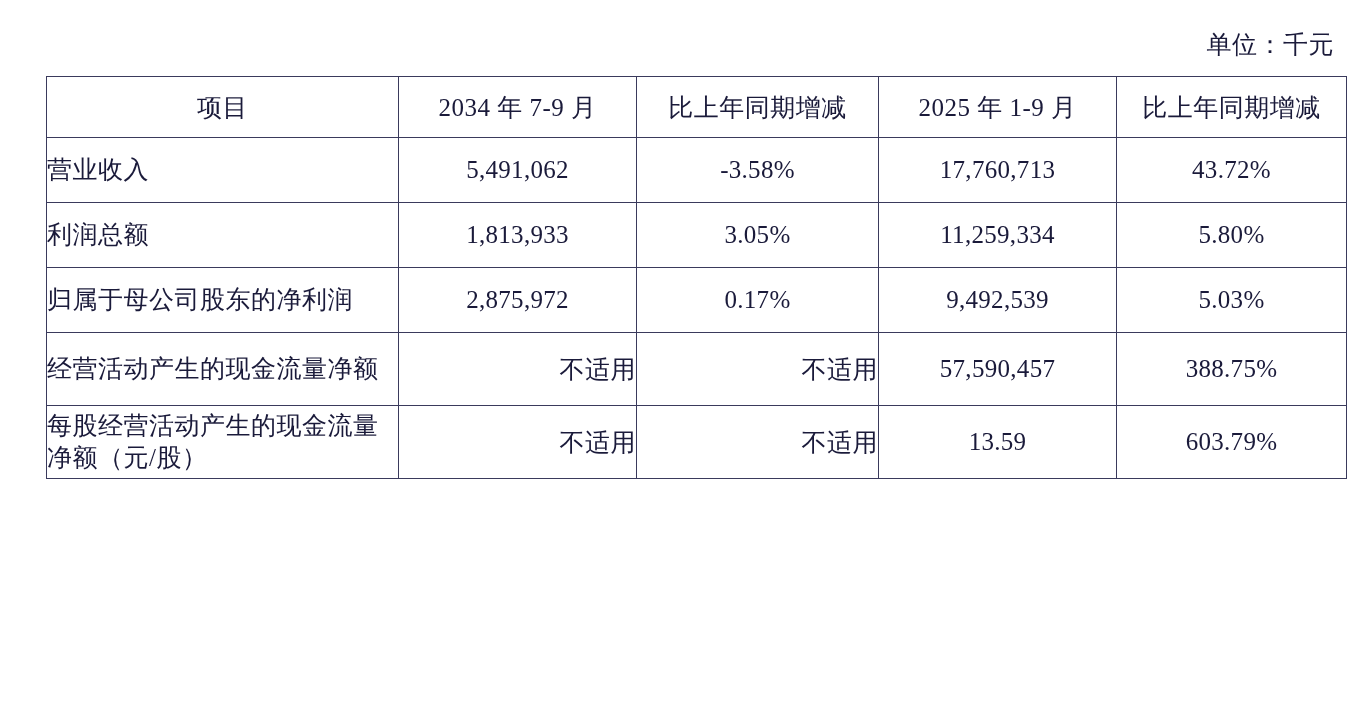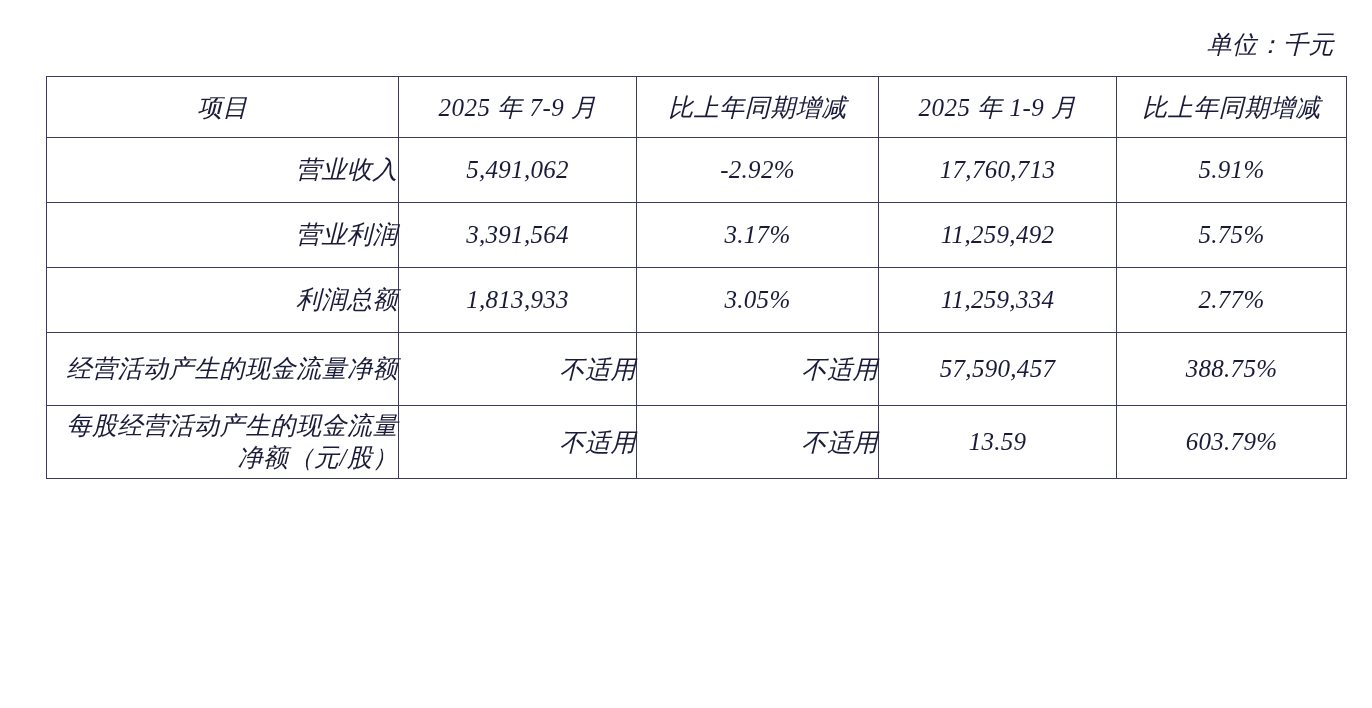--- a/index.html
+++ b/index.html
@@ -12,21 +12,20 @@
     height: 708px;
     font-family: "Liberation Serif", "DejaVu Serif", serif;
     color: #1a1a3a;
     overflow: hidden;
   }
   .page {
     position: relative;
     width: 1372px;
     height: 708px;
     box-sizing: border-box;
-    font-style: italic;
   }
   .unit-line {
     position: absolute;
     top: 28px;
     right: 38px;
     font-size: 25px;
     letter-spacing: 0.5px;
     color: #1a1a3a;
     white-space: nowrap;
   }
@@ -59,21 +58,21 @@
     margin-top: 40px;
   }
   tbody td {
     height: 64px;
     font-size: 25px;
   }
   tbody tr.tall td {
     height: 72px;
   }
   td.label {
-    text-align: right;
+    text-align: left;
     padding-left: 6px;
     letter-spacing: 0.5px;
     line-height: 1.28;
   }
   td.num {
     text-align: center;
     padding-right: 12px;
     font-family: "Liberation Serif", "DejaVu Serif", serif;
     letter-spacing: 0.3px;
   }
@@ -93,47 +92,47 @@
     <colgroup>
       <col class="c0">
         <col class="c1">
         <col class="c2">
         <col class="c3">
         <col class="c4">
     </colgroup>
     <thead>
       <tr>
         <td>项目</td>
-        <td>2025 年 7-9 月</td>
+        <td>2034 年 7-9 月</td>
         <td>比上年同期增减</td>
         <td>2025 年 1-9 月</td>
         <td>比上年同期增减</td>
       </tr>
     </thead>
     <tbody>
       <tr>
         <td class="label">营业收入</td>
         <td class="num">5,491,062</td>
-        <td class="num">-2.92%</td>
+        <td class="num">-3.58%</td>
         <td class="num">17,760,713</td>
-        <td class="num">5.91%</td>
-      </tr>
-      <tr>
-        <td class="label">营业利润</td>
-        <td class="num">3,391,564</td>
-        <td class="num">3.17%</td>
-        <td class="num">11,259,492</td>
-        <td class="num">5.75%</td>
+        <td class="num">43.72%</td>
       </tr>
       <tr>
         <td class="label">利润总额</td>
         <td class="num">1,813,933</td>
         <td class="num">3.05%</td>
         <td class="num">11,259,334</td>
-        <td class="num">2.77%</td>
+        <td class="num">5.80%</td>
+      </tr>
+      <tr>
+        <td class="label">归属于母公司股东的净利润</td>
+        <td class="num">2,875,972</td>
+        <td class="num">0.17%</td>
+        <td class="num">9,492,539</td>
+        <td class="num">5.03%</td>
       </tr>
       <tr class="tall">
         <td class="label">经营活动产生的现金流量净额</td>
         <td class="na">不适用</td>
         <td class="na">不适用</td>
         <td class="num">57,590,457</td>
         <td class="num">388.75%</td>
       </tr>
       <tr class="tall">
         <td class="label">每股经营活动产生的现金流量净额（元/股）</td>

